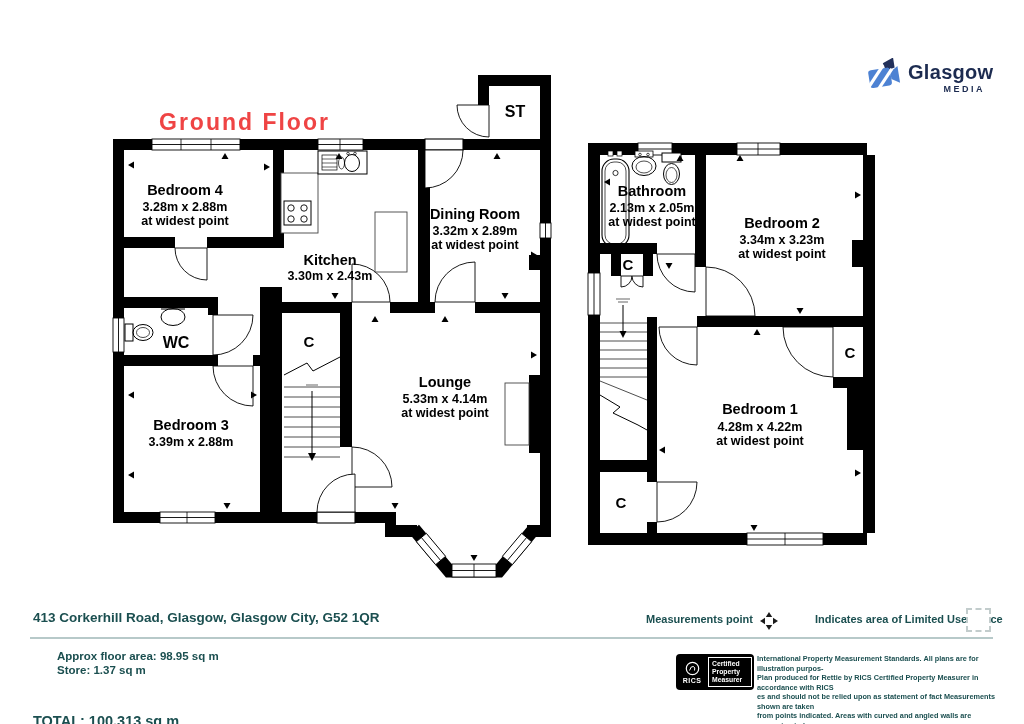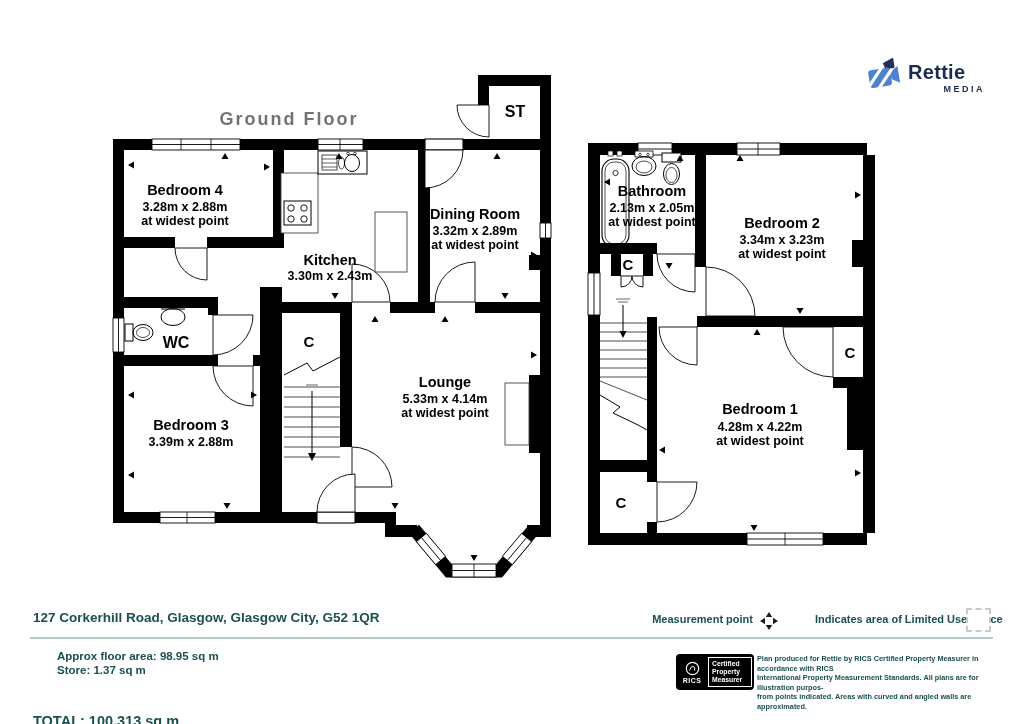--- a/index.html
+++ b/index.html
@@ -1,19 +1,19 @@
 <!DOCTYPE html>
 <html><head>
 <meta charset="utf-8">
 <style>
   html,body{margin:0;padding:0;background:#fff;}
   .page{position:relative;width:1024px;height:724px;background:#ffffff;overflow:hidden;
         font-family:"Liberation Sans",sans-serif;}
   .abs{position:absolute;}
-  .floor-title{font-size:18px;font-weight:bold;color:#737373;letter-spacing:2px;text-align:center;width:260px;}
+  .floor-title{font-size:23px;font-weight:bold;color:#ef4444;letter-spacing:2px;text-align:left;width:260px;}
   .teal{color:#1b4f50;}
   .address{font-size:13.5px;font-weight:bold;}
   .area-line{font-size:11.5px;font-weight:bold;margin-left:24px;}
   .total-line{font-size:14.5px;font-weight:bold;}
   .legend-label{font-size:11px;font-weight:bold;}
   .divider{background:#b7c9c9;height:2px;}
   .dashed-box{width:25px;height:24px;border:2px dashed #c2cccc;background:#fff;box-sizing:border-box;}
   .brand-name{font-size:20px;font-weight:bold;color:#1c2b50;letter-spacing:0.3px;}
   .brand-sub{font-size:9px;font-weight:bold;color:#1c2b50;letter-spacing:2.5px;text-align:right;width:77px;}
   .rics-badge{display:flex;align-items:center;background:#000;border-radius:4px;width:78px;height:36px;box-sizing:border-box;padding:2px;}
@@ -45,21 +45,21 @@
     <svg width="38" height="38" viewBox="0 0 38 38">
       <g transform="rotate(-9 19 19)">
         <polygon points="19,5 30,1 30,11 21,13" fill="#22305a"></polygon>
         <rect x="3" y="10" width="22" height="18" rx="3" fill="#4d82d3"></rect>
         <polygon points="25,15 33,10 33,27 25,22" fill="#4d82d3"></polygon>
         <line x1="0" y1="28" x2="19" y2="7" stroke="#ffffff" stroke-width="3.2"></line>
         <line x1="7" y1="34" x2="27" y2="12" stroke="#ffffff" stroke-width="3.2"></line>
       </g>
     </svg>
   </div>
-  <div class="abs brand-name" style="left:908px;top:61px;">Rettie</div>
+  <div class="abs brand-name" style="left:908px;top:61px;">Glasgow</div>
   <div class="abs brand-sub" style="left:908px;top:84px;">MEDIA</div>
 
   <div class="abs floor-title" style="left:159px;top:109px;">Ground Floor</div>
 
   <svg class="abs" style="left:85px;top:55px;" width="470" height="550" viewBox="0 0 470 550">
 
     <g>
       <rect class="wall" x="28" y="84" width="39" height="11"></rect>
       <rect class="wall" x="155" y="84" width="78" height="11"></rect>
       <rect class="wall" x="278" y="84" width="62" height="11"></rect>
@@ -340,23 +340,23 @@
       <text class="rdims" x="202" y="189">3.34m x 3.23m</text>
       <text class="rdims" x="202" y="203">at widest point</text>
       <text class="rtagc" x="270" y="303">C</text>
       <text class="rname" x="180" y="359">Bedroom 1</text>
       <text class="rdims" x="180" y="376">4.28m x 4.22m</text>
       <text class="rdims" x="180" y="390">at widest point</text>
       <text class="rtagc" x="41" y="453">C</text>
     </g>
   </svg>
 
-  <div class="abs address teal" style="left:33px;top:610px;">127 Corkerhill Road, Glasgow, Glasgow City, G52 1QR</div>
-
-  <div class="abs legend-label teal" style="left:620px;top:613px;width:133px;text-align:right;">Measurement point</div>
+  <div class="abs address teal" style="left:33px;top:610px;">413 Corkerhill Road, Glasgow, Glasgow City, G52 1QR</div>
+
+  <div class="abs legend-label teal" style="left:620px;top:613px;width:133px;text-align:right;">Measurements point</div>
   <div class="abs" style="left:757px;top:609px;width:24px;height:24px;">
     <svg width="24" height="24" viewBox="0 0 24 24">
       <polygon points="12,3 8.8,8 15.2,8" fill="#1a1a1a"></polygon>
       <polygon points="12,21 8.8,16 15.2,16" fill="#1a1a1a"></polygon>
       <polygon points="3,12 8,8.8 8,15.2" fill="#1a1a1a"></polygon>
       <polygon points="21,12 16,8.8 16,15.2" fill="#1a1a1a"></polygon>
     </svg>
   </div>
   <div class="abs legend-label teal" style="left:815px;top:613px;">Indicates area of Limited Use Space</div>
   <div class="abs dashed-box" style="left:966px;top:608px;"></div>
@@ -376,18 +376,19 @@
       <div class="rics-word">RICS</div>
     </div>
     <div class="rics-right">
       <div class="rics-line">Certified</div>
       <div class="rics-line">Property</div>
       <div class="rics-line">Measurer</div>
     </div>
   </div>
 
   <div class="abs disclaimer" style="left:757px;top:654px;">
+    <div class="disc-line">International Property Measurement Standards.  All plans are for illustration purpos-</div>
     <div class="disc-line">Plan produced for Rettie by RICS Certified Property Measurer in accordance with RICS</div>
-    <div class="disc-line">International Property Measurement Standards.  All plans are for illustration purpos-</div>
+    <div class="disc-line">es and should not be relied upon as statement of fact Measurements shown are taken</div>
     <div class="disc-line">from points indicated. Areas with curved and angled walls are approximated.</div>
   </div>
 
 </div>
 
 </body></html>

